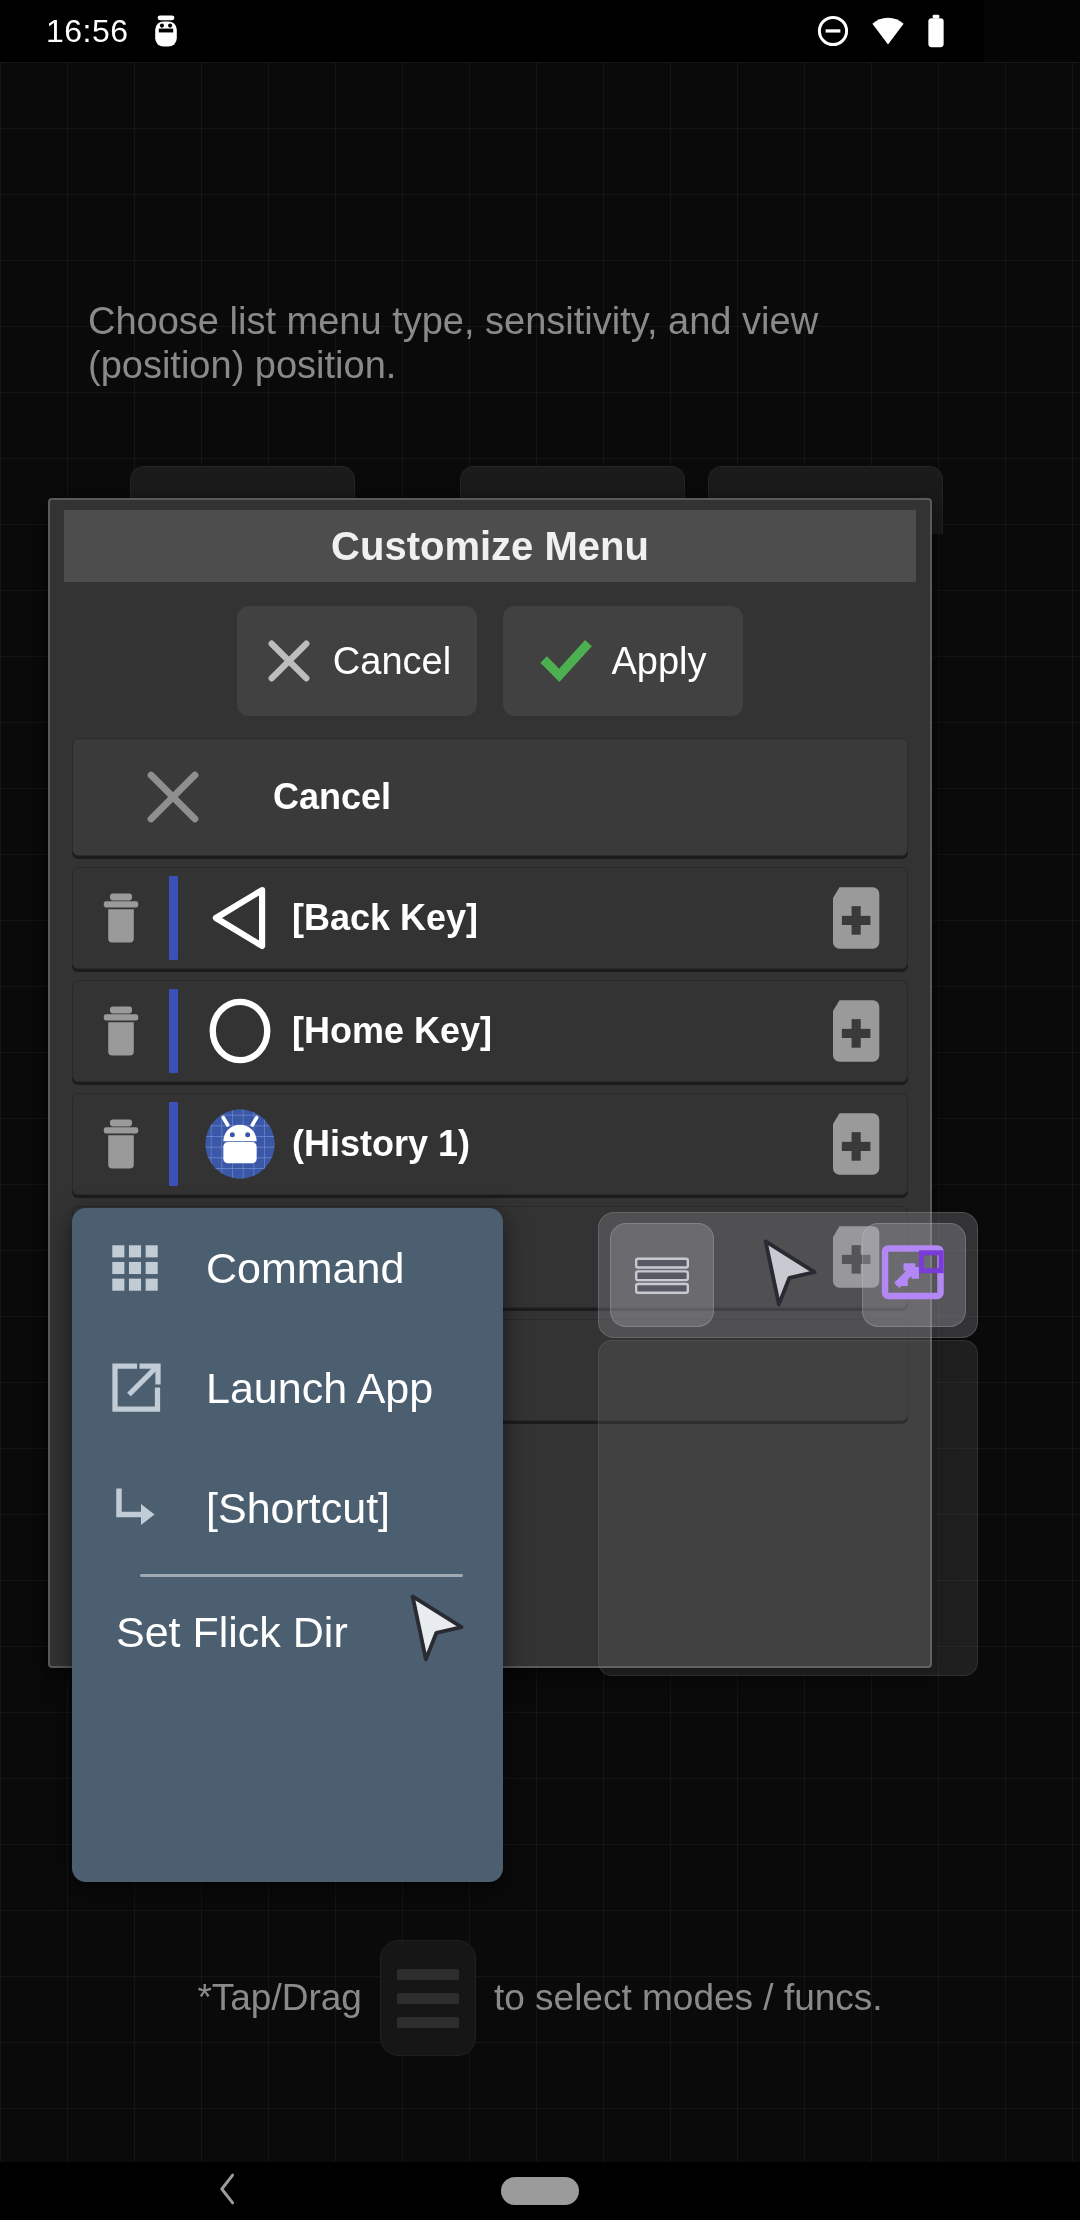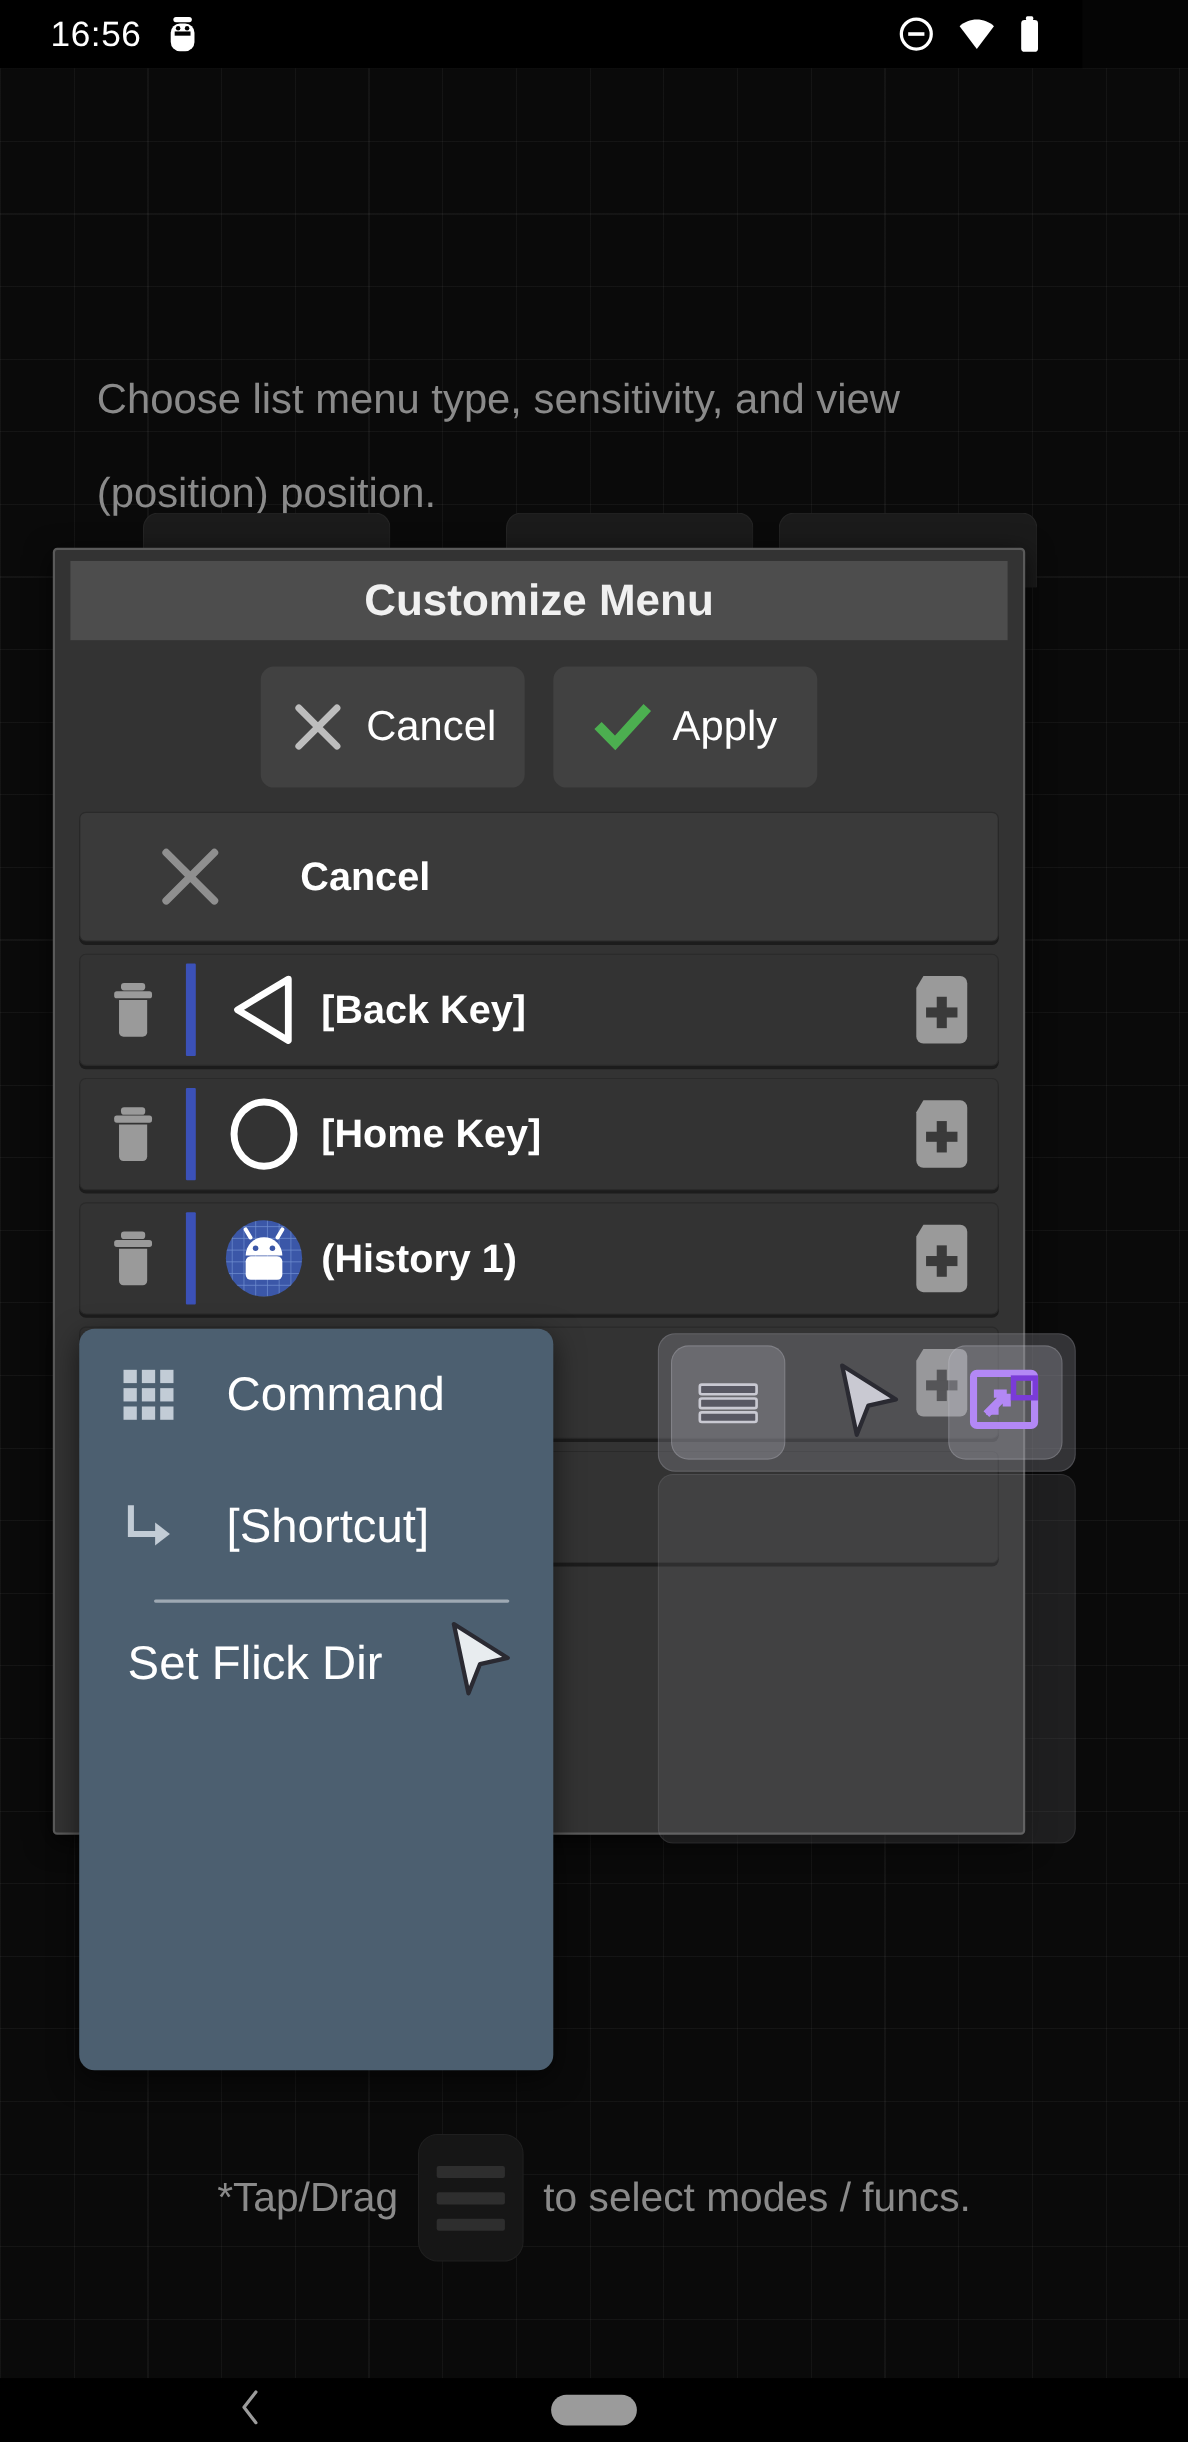--- a/index.html
+++ b/index.html
@@ -18,21 +18,21 @@
   
   .wall { position:absolute; top:62px; left:0; width:1080px; height:2100px;
           background:
             repeating-linear-gradient(to right, rgba(255,255,255,0.045) 0 1px, transparent 1px 67px),
             repeating-linear-gradient(to bottom, rgba(255,255,255,0.045) 0 1px, transparent 1px 66px),
             #0a0a0a; }
 
   
   .bg-desc { position:absolute; left:88px; top:300px; width:880px;
              color:#8a8a8a; font-size:38px; line-height:1.15; }
-  .bg-desc div { white-space:nowrap;margin-top:42px; }
+  .bg-desc div { white-space:nowrap; }
 
   .bg-chiprow { position:absolute; top:466px; left:0; width:1080px; height:70px; }
   .bg-chip { position:absolute; height:68px; border-radius:14px 14px 0 0;
              background:#1b1b1b; border:1px solid #242424; border-bottom:none; }
 
   
   .dialog { position:absolute; left:48px; top:498px; width:884px; height:1170px;
             background:#333333; border:2px solid #5a5a5a; border-radius:4px;
             box-shadow:0 6px 24px rgba(0,0,0,0.65); overflow:hidden; }
   .dlg-title { height:72px; margin:10px 14px 0 14px; background:#4d4d4d;
@@ -319,20 +319,30 @@
             <rect x="2.6" y="16.4" width="5" height="5"></rect>
               <rect x="9.5" y="16.4" width="5" height="5"></rect>
               <rect x="16.4" y="16.4" width="5" height="5"></rect>
           </g>
         </svg>
       </div>
       <span class="pop-label">Command</span>
     </div>
 
 
+    <div class="pop-item">
+      <div class="pop-ico">
+        <svg width="60" height="60" viewBox="0 0 24 24">
+          <path d="M12.4 3.2 H3.6 V20.4 H20.6 V11.8" fill="none" stroke="#c2ccd6" stroke-width="2.1"></path>
+          <path d="M9.2 14.6 L20.2 3.6" stroke="#c2ccd6" stroke-width="2.1"></path>
+          <path d="M13.4 3.2 H20.8 V10.6" fill="none" stroke="#c2ccd6" stroke-width="2.1"></path>
+        </svg>
+      </div>
+      <span class="pop-label">Launch App</span>
+    </div>
 
     <div class="pop-item">
       <div class="pop-ico">
         <svg width="60" height="60" viewBox="0 0 24 24">
           <path d="M5.2 4.2 V14.6 H17.6" fill="none" stroke="#c2ccd6" stroke-width="2.2" stroke-linejoin="miter"></path>
           <path d="M14 10.4 L19.4 14.6 L14 18.8 Z" fill="#c2ccd6"></path>
         </svg>
       </div>
       <span class="pop-label">[Shortcut]</span>
     </div>

